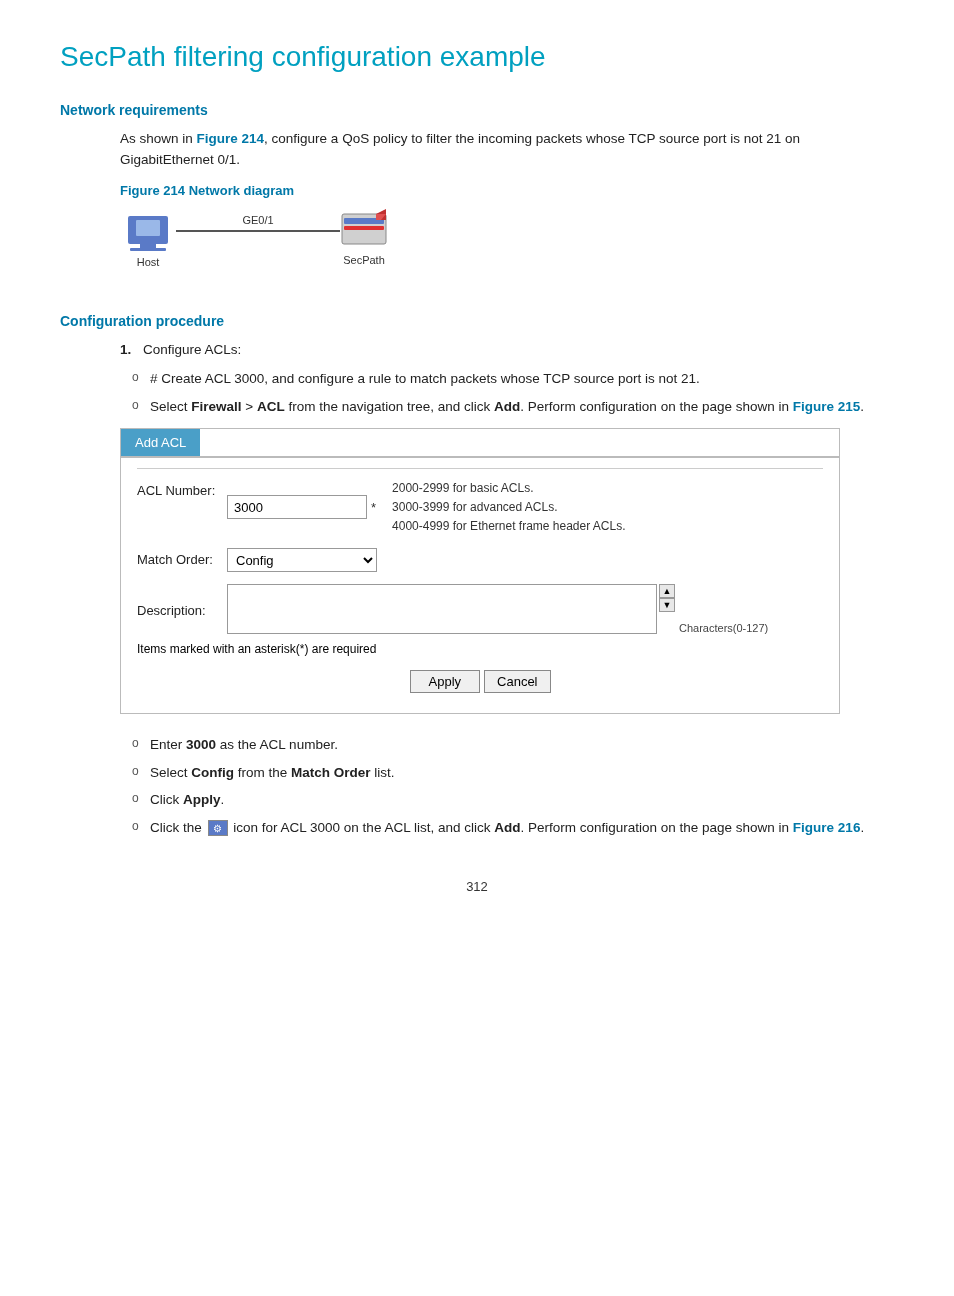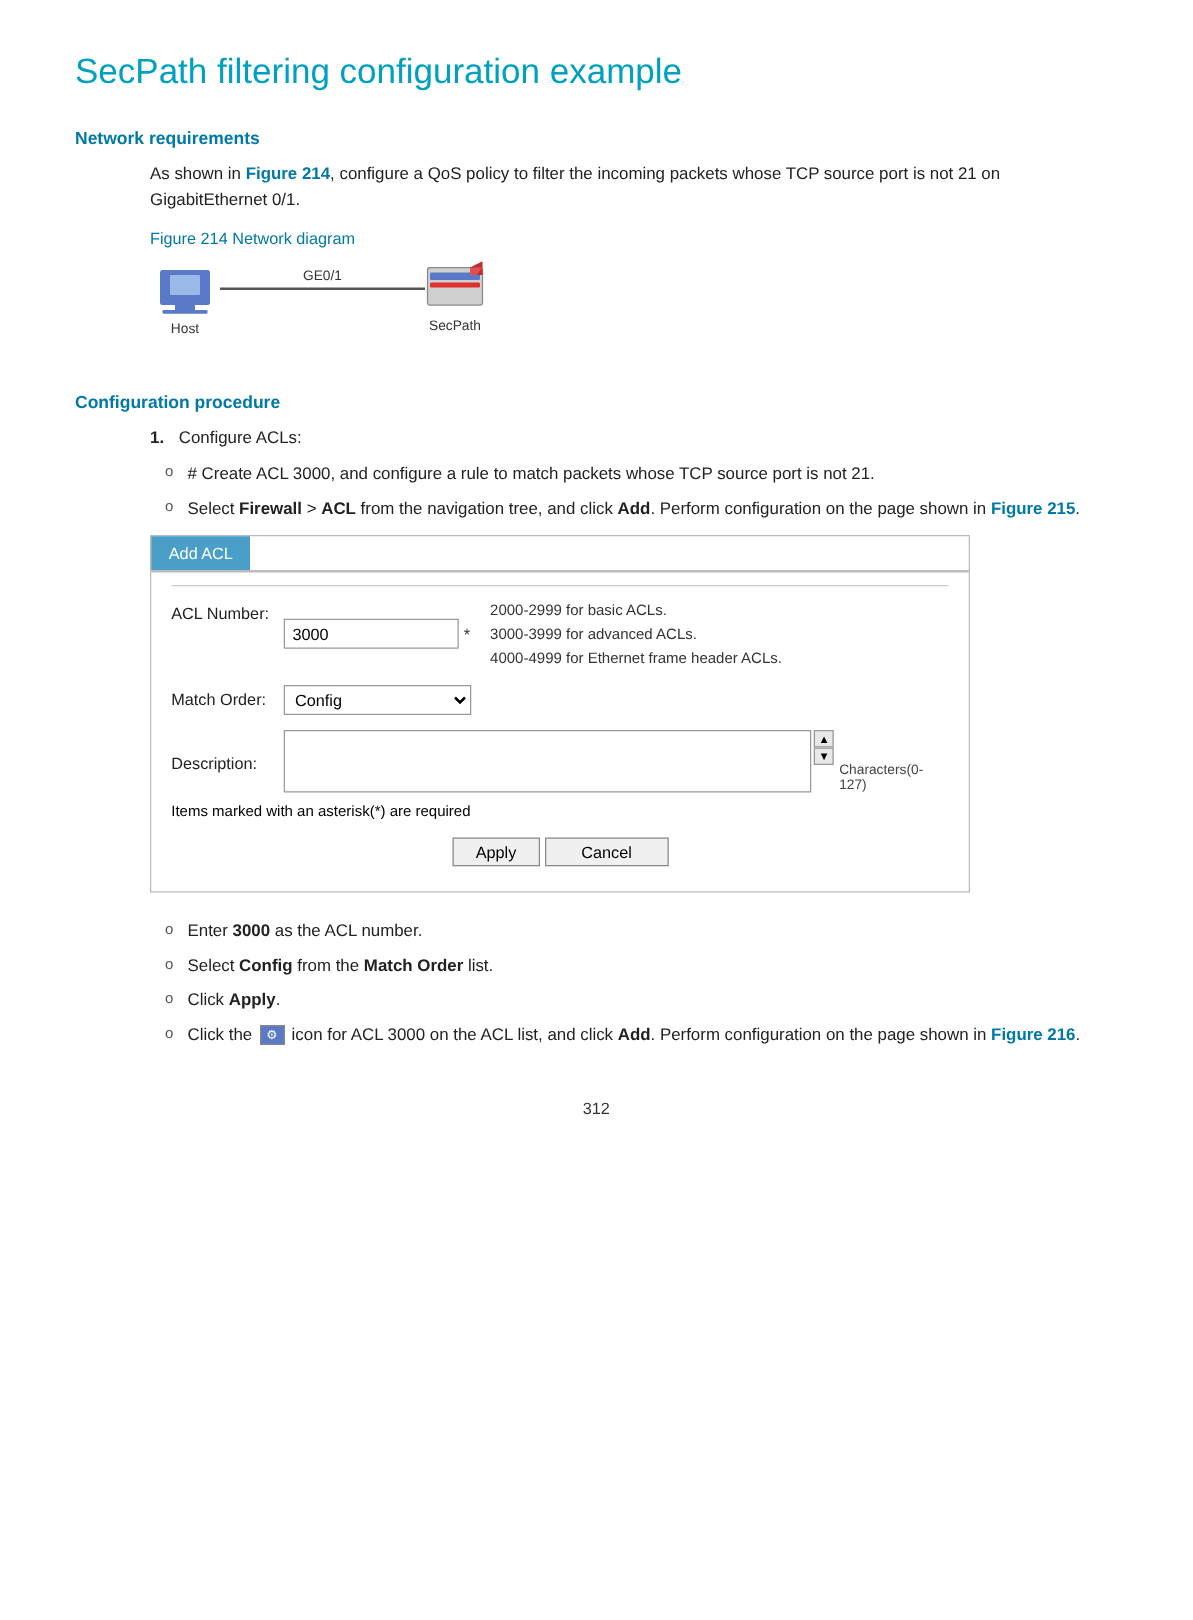--- a/index.html
+++ b/index.html
@@ -30,21 +30,21 @@
 
     .body-text {
       margin-left: 60px;
       margin-bottom: 12px;
       line-height: 1.6;
       font-size: 13.5px;
     }
 
     .figure-label {
       color: #0078a8;
-      font-weight: normal;
+      font-weight: bold;
       font-size: 13px;
       margin-left: 60px;
       margin-bottom: 8px;
     }
 
     .link-text {
       color: #0078a8;
       text-decoration: none;
       font-weight: bold;
     }
@@ -81,21 +81,21 @@
       font-size: 12px;
     }
 
     .bold { font-weight: bold; }
 
     
     .acl-form-container {
       margin-left: 60px;
       margin-bottom: 20px;
       border: 1px solid #bbb;
-      width: 656px;
+      width: 720px;
       font-size: 13px;
     }
 
     .acl-form-header {
       background: #4a9fc8;
       padding: 6px 14px;
       display: inline-block;
       color: white;
       font-size: 13px;
       font-weight: normal;
@@ -219,21 +219,21 @@
       background: #f0f0f0;
       border: 1px solid #888;
       padding: 3px 18px;
       font-size: 13px;
       cursor: pointer;
     }
 
     .btn-cancel {
       background: #f0f0f0;
       border: 1px solid #888;
-      padding: 3px 28px;
+      padding: 3px 12px;
       font-size: 13px;
       cursor: pointer;
     }
 
     .page-number {
       text-align: center;
       margin-top: 40px;
       font-size: 13px;
       color: #333;
     }

